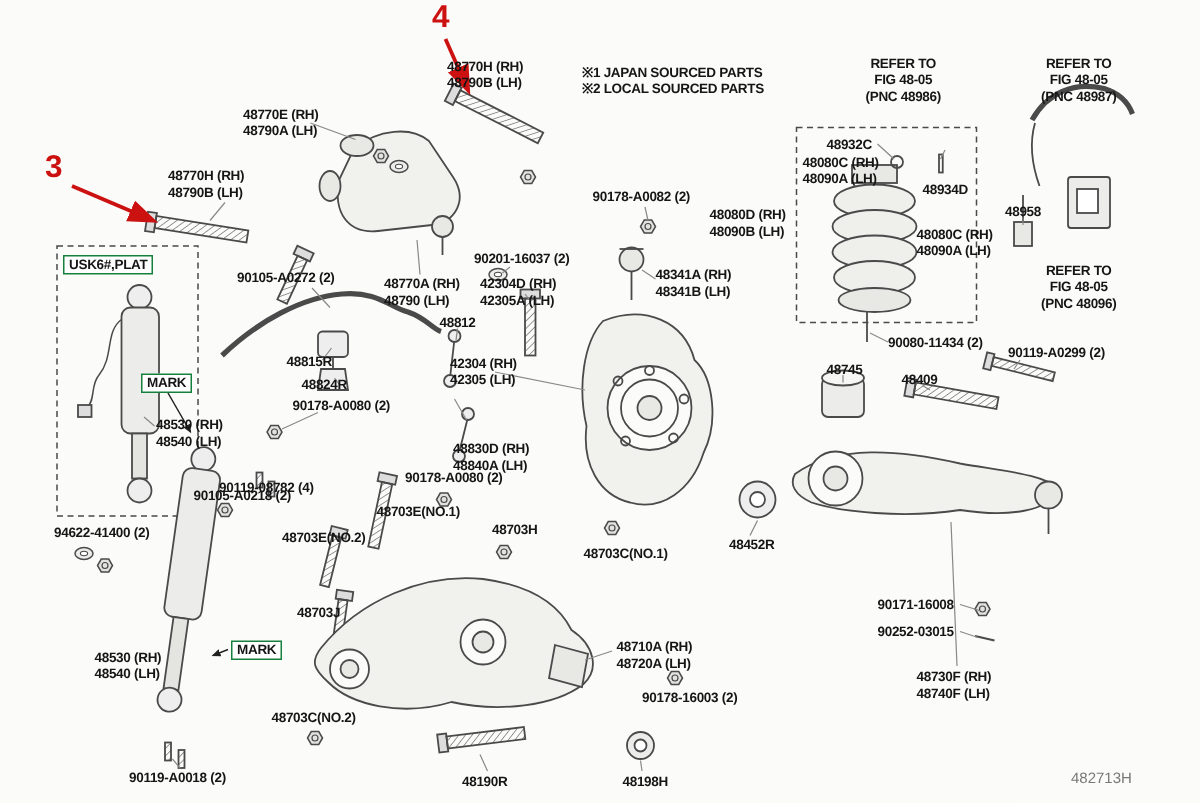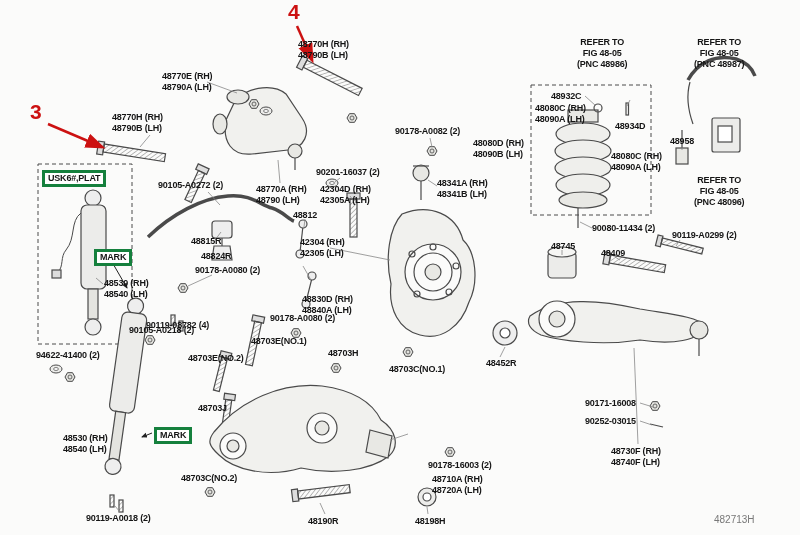--- a/index.html
+++ b/index.html
@@ -4,21 +4,21 @@
 <style>
   * { margin:0; padding:0; box-sizing:border-box; }
   html,body { width:800px; height:535px; }
   body { font-family:"Liberation Sans", sans-serif; background:#fff; }
   .stage { position:relative; width:800px; height:535px; background:#fbfbfa; overflow:hidden; }
   svg.drawing { position:absolute; left:0; top:0; }
   .labels { position:absolute; left:0; top:0; width:100%; height:100%; }
   .part-label { position:absolute; font-size:9px; font-weight:bold; color:#151515;
                 line-height:1.22; white-space:nowrap; letter-spacing:-0.2px; }
   .part-label.center { text-align:center; }
-  .part-label.boxed { border:3px solid #15803d; padding:0 3px; background:#fff; }
+  .part-label.boxed { border:1px solid #15803d; padding:0 3px; background:#fff; }
   .callout { position:absolute; color:#c11; font-size:21px; font-weight:bold; }
   .c3 { left:30px; top:100px; }
   .c4 { left:288px; top:0px; }
   .diagram-id { position:absolute; left:714px; top:514px; font-size:10px; color:#787878; }
 </style>
 </head>
 <body>
 
 <div class="stage">
 
@@ -237,20 +237,24 @@
 
   <div class="labels">
       <div class="part-label" style="left: 298px; top: 39px;">
         <div>48770H (RH)</div>
         <div>48790B (LH)</div>
       </div>
       <div class="part-label" style="left: 162px; top: 71px;">
         <div>48770E (RH)</div>
         <div>48790A (LH)</div>
       </div>
+      <div class="part-label" style="left: 388px; top: 43px;">
+        <div>※1 JAPAN SOURCED PARTS</div>
+        <div>※2 LOCAL SOURCED PARTS</div>
+      </div>
       <div class="part-label center" style="left: 577px; top: 37px;">
         <div>REFER TO</div>
         <div>FIG 48-05</div>
         <div>(PNC 48986)</div>
       </div>
       <div class="part-label center" style="left: 694px; top: 37px;">
         <div>REFER TO</div>
         <div>FIG 48-05</div>
         <div>(PNC 48987)</div>
       </div>
@@ -383,21 +387,21 @@
       <div class="part-label" style="left: 585px; top: 416px;">
         <div>90252-03015</div>
       </div>
       <div class="part-label" style="left: 63px; top: 433px;">
         <div>48530 (RH)</div>
         <div>48540 (LH)</div>
       </div>
       <div class="part-label boxed" style="left: 154px; top: 427px;">
         <div>MARK</div>
       </div>
-      <div class="part-label" style="left: 432px; top: 426px; margin-top: 48px;">
+      <div class="part-label" style="left: 411px; top: 426px;">
         <div>48710A (RH)</div>
         <div>48720A (LH)</div>
       </div>
       <div class="part-label" style="left: 428px; top: 460px;">
         <div>90178-16003 (2)</div>
       </div>
       <div class="part-label" style="left: 611px; top: 446px;">
         <div>48730F (RH)</div>
         <div>48740F (LH)</div>
       </div>

